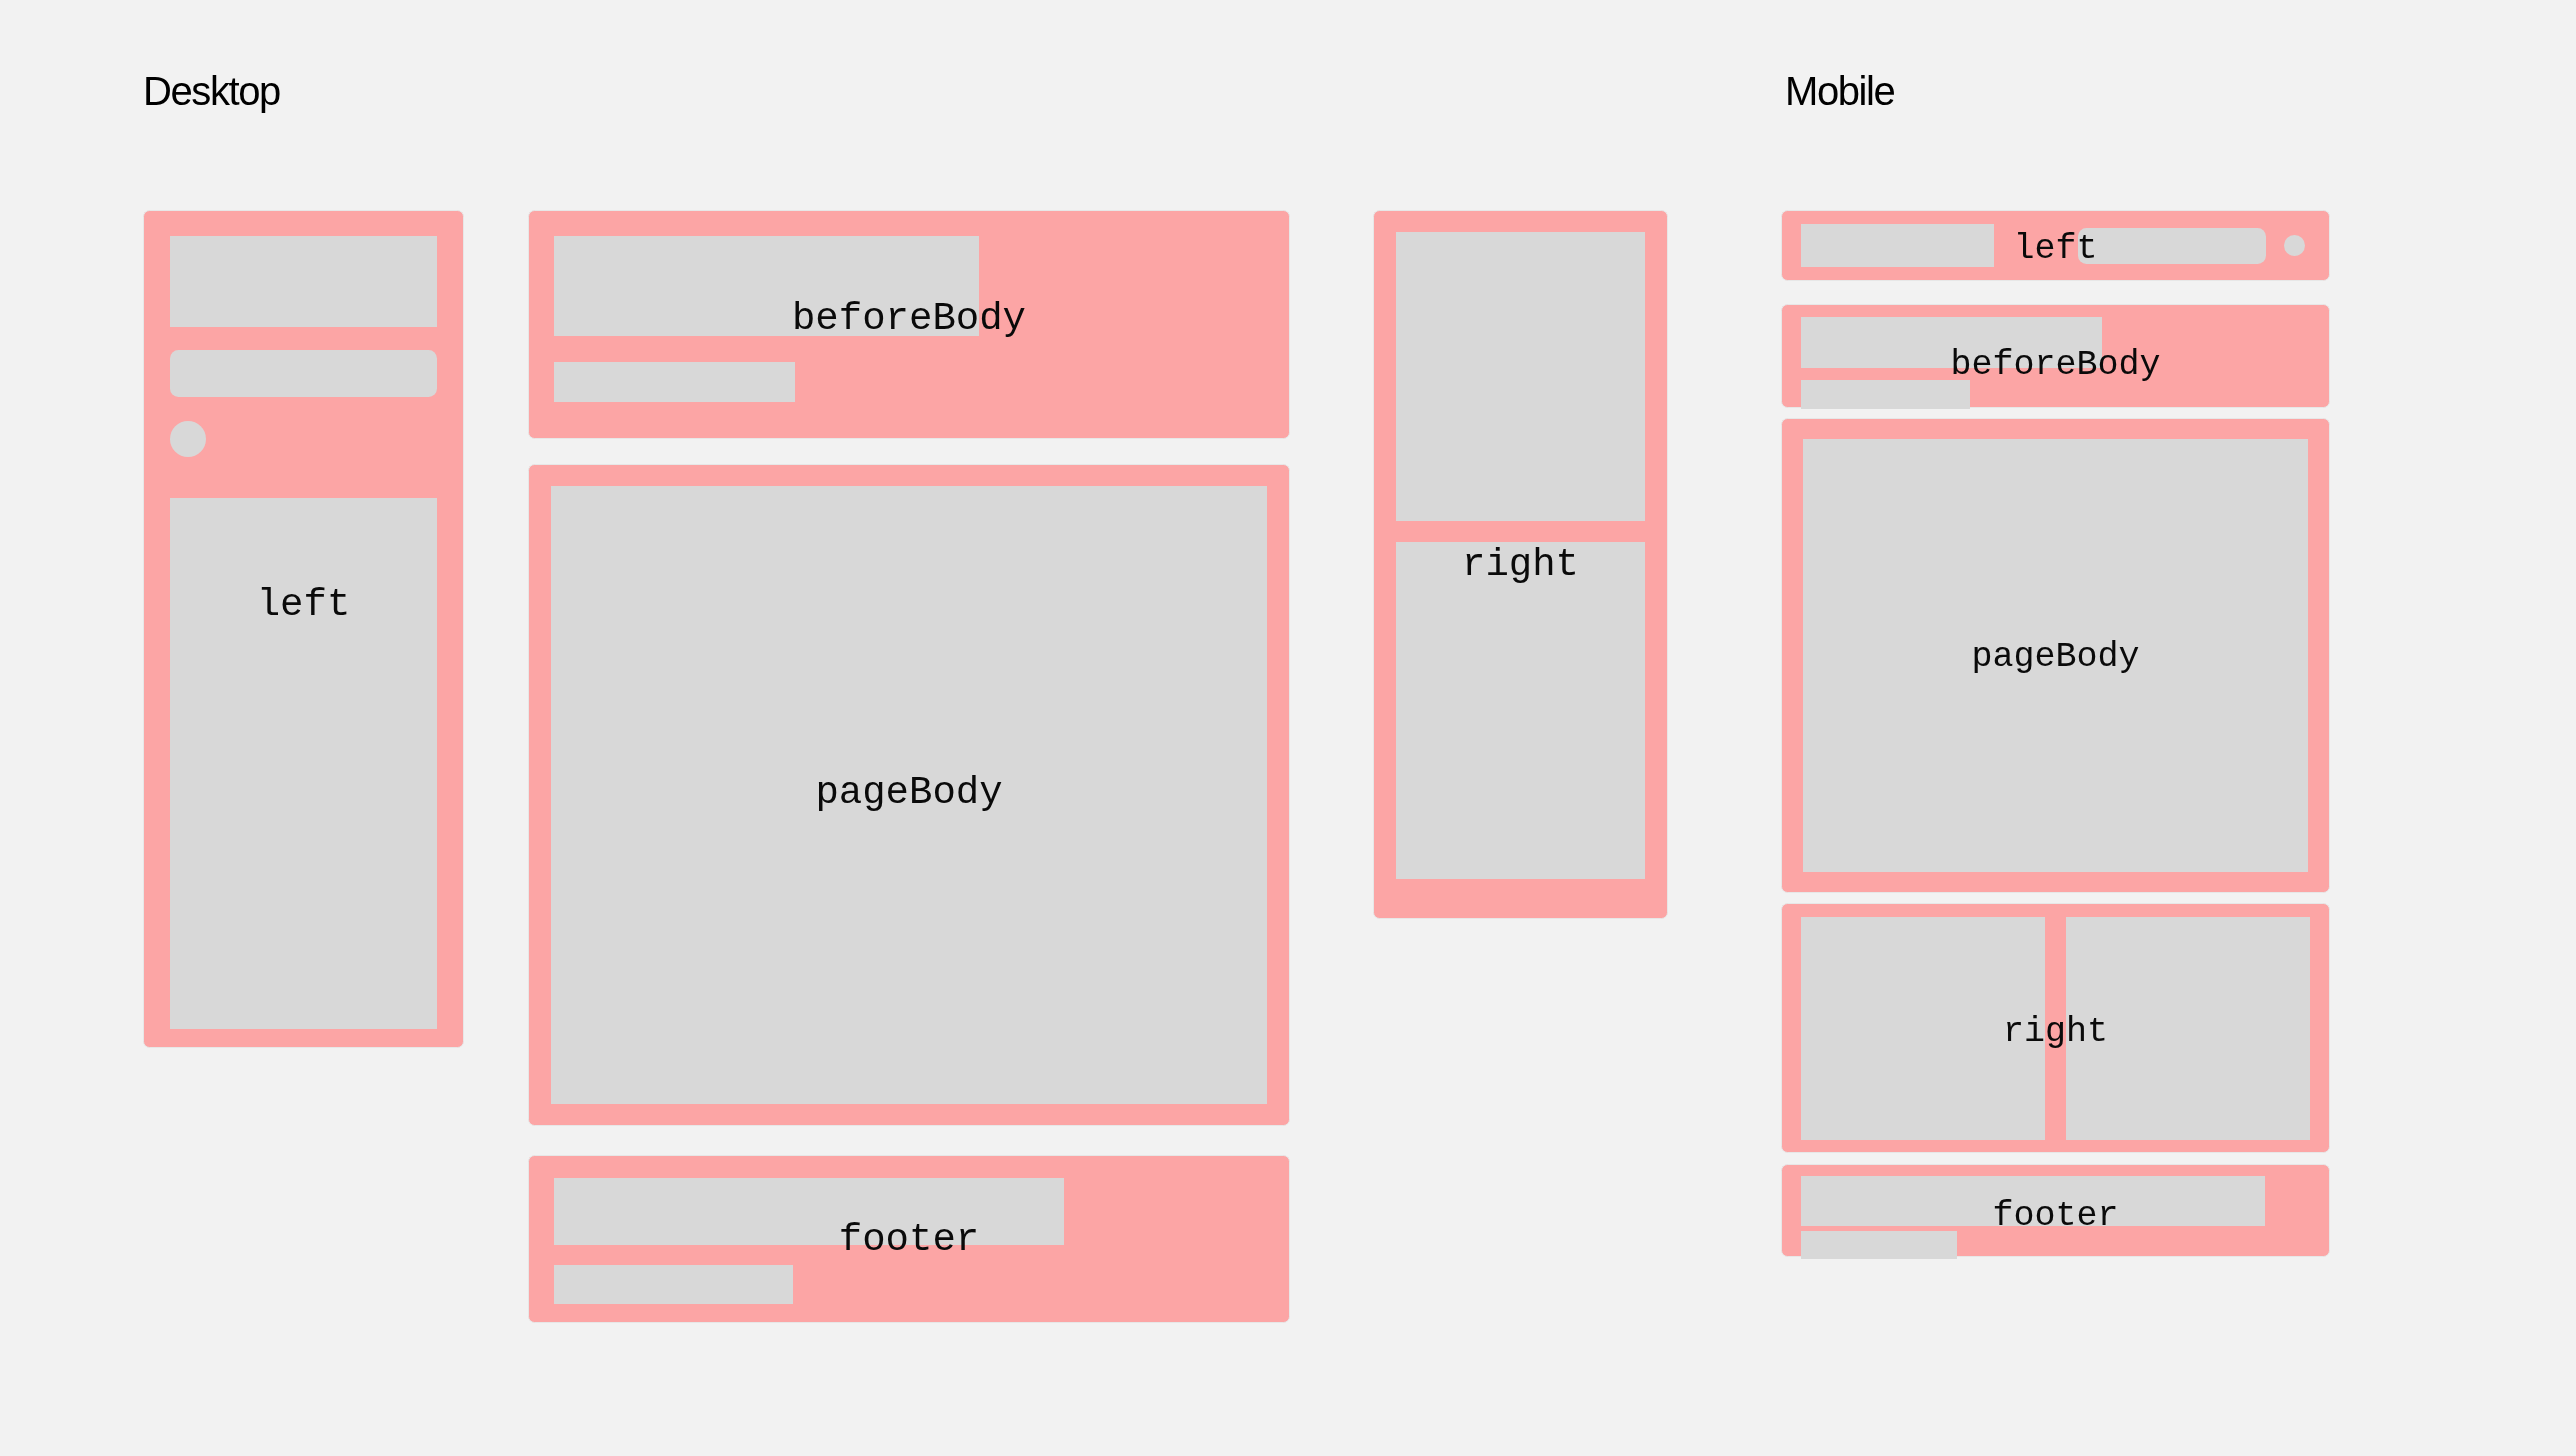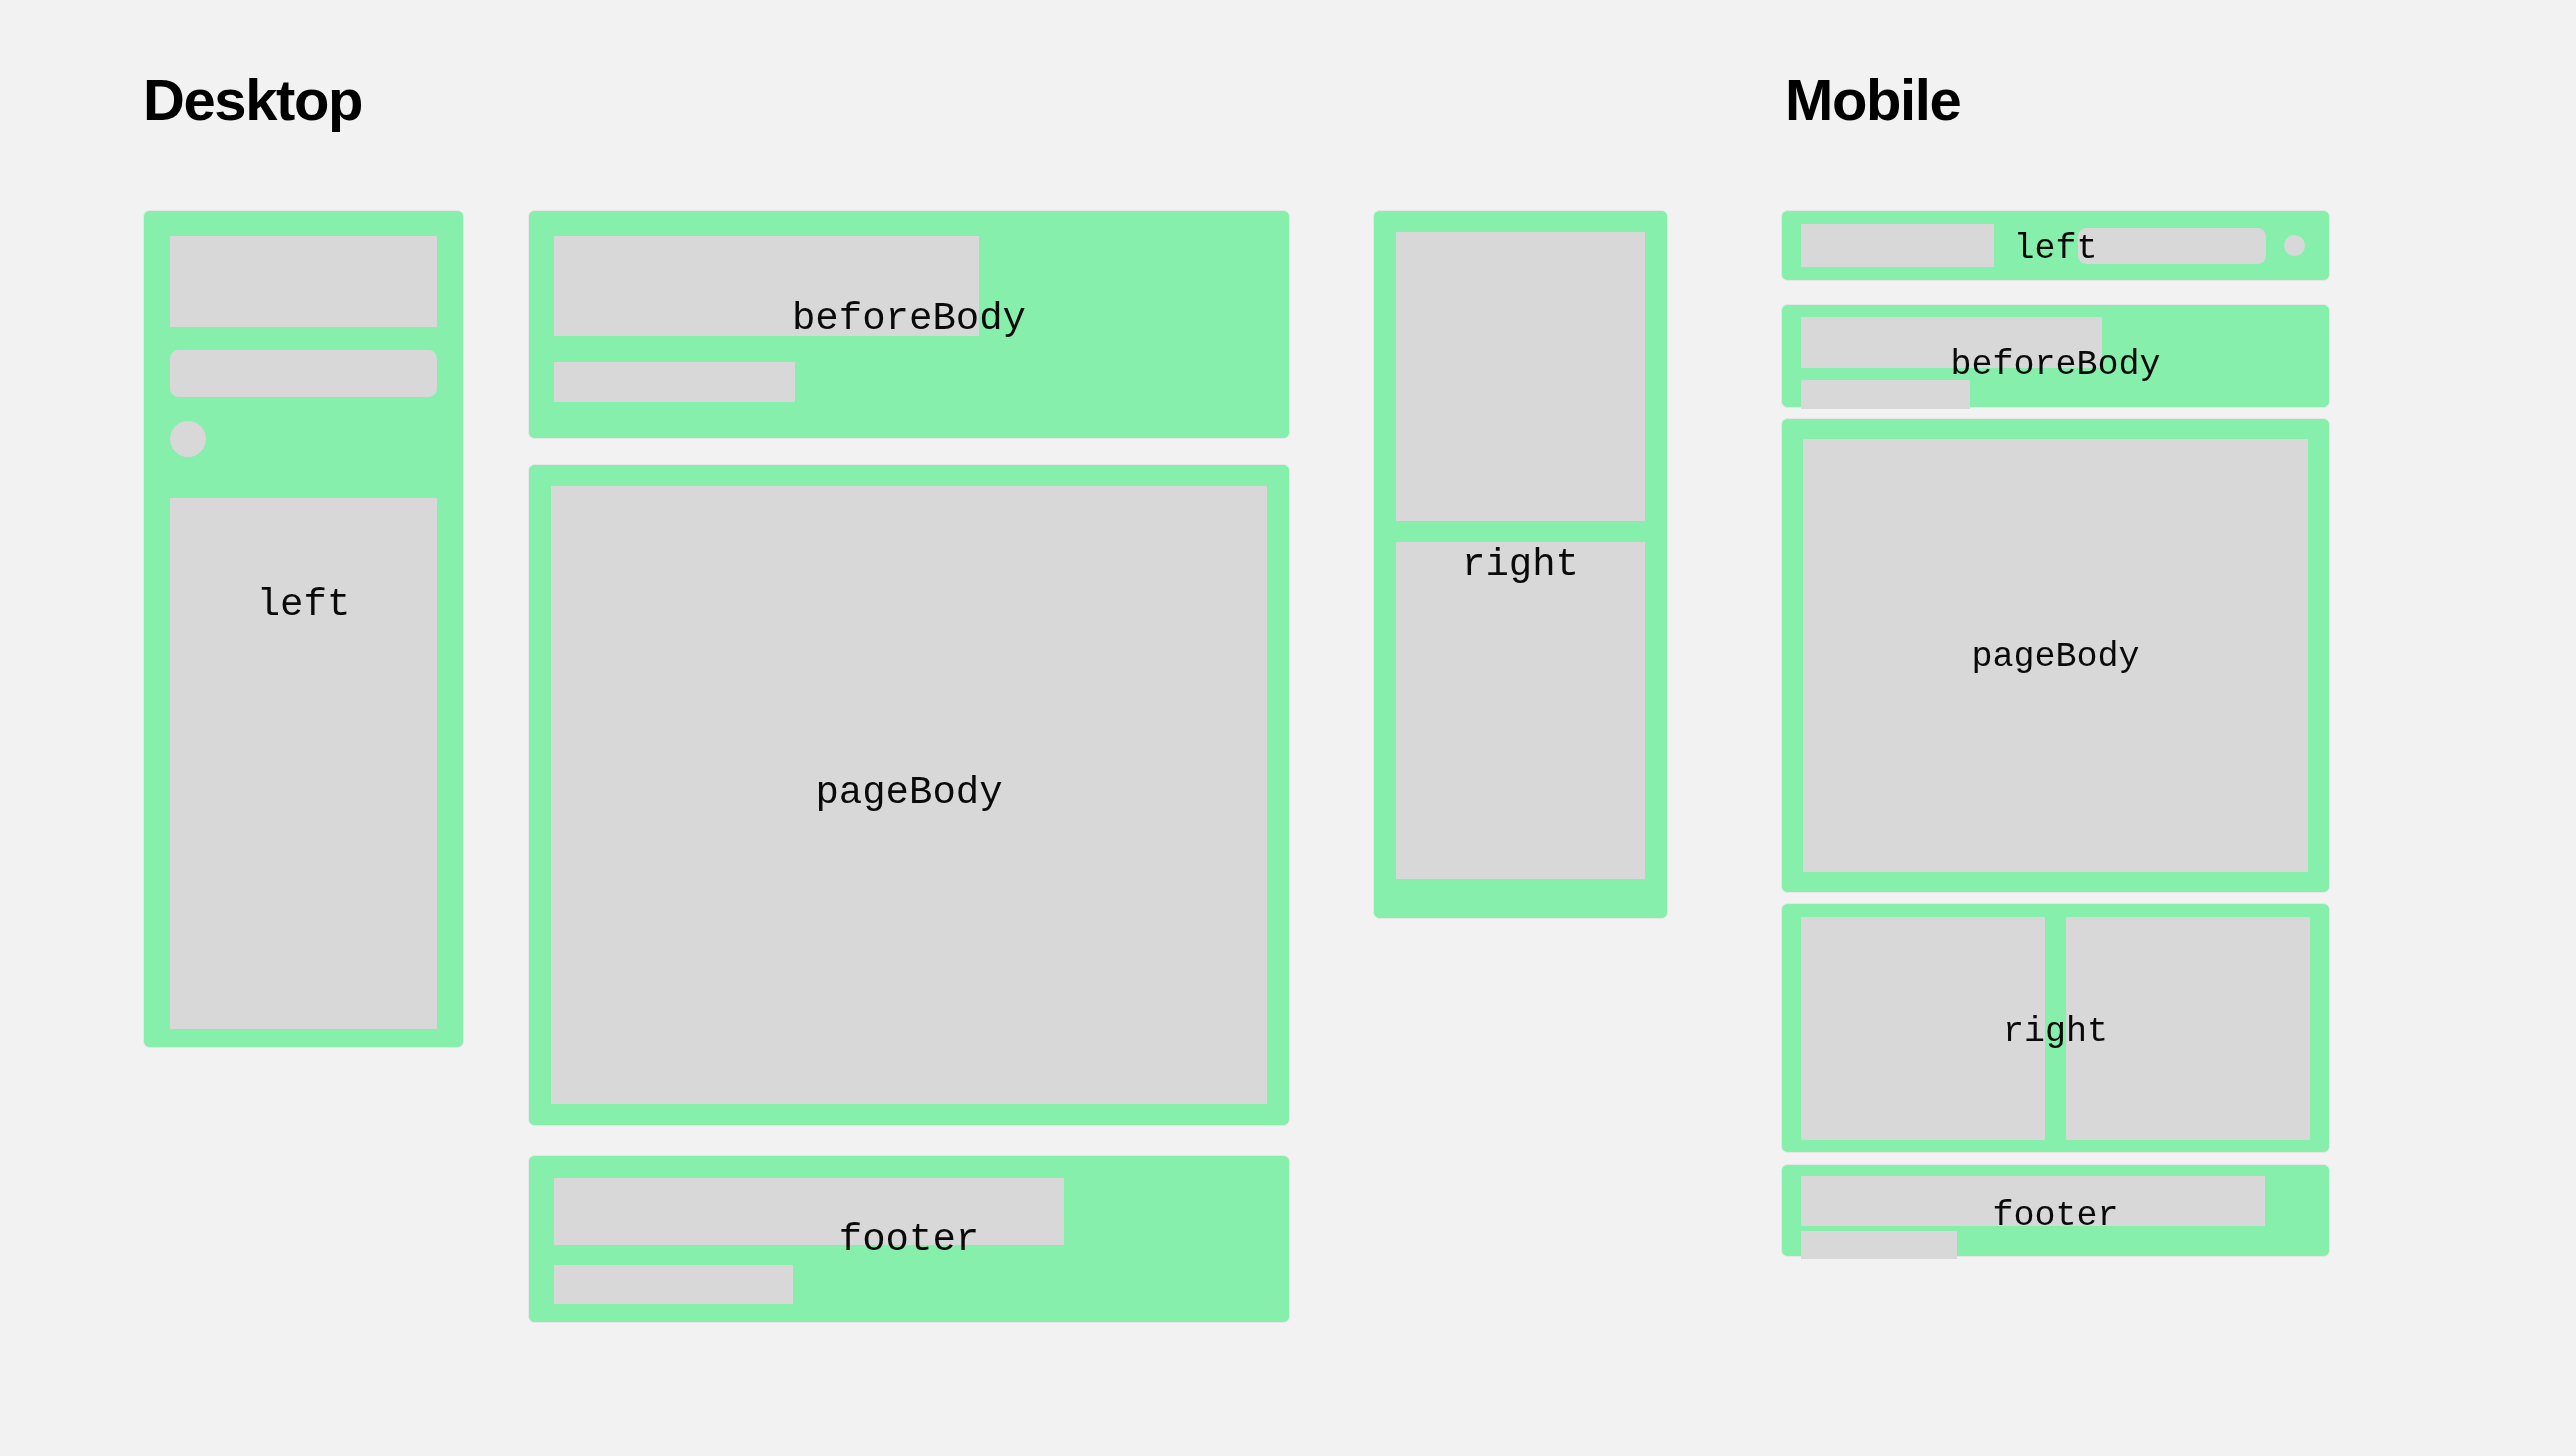--- a/index.html
+++ b/index.html
@@ -12,21 +12,21 @@
     width: 2576px;
     height: 1456px;
     background: #f2f2f2;
     font-family: "Liberation Sans", sans-serif;
     overflow: hidden;
     position: relative;
   }
 
   
   .panel {
-    background: #86efac;
+    background: #fca5a5;
     border: 0.9px solid #e7e7e7;
     border-radius: 6.6px;
     position: relative;
   }
   .blk {
     background: #d8d8d8;
   }
   .blk.rounded { border-radius: 8.5px; }
   .blk.circle  { border-radius: 50%; }
 
@@ -37,22 +37,22 @@
     text-align: center;
     font-family: "Liberation Mono", "DejaVu Sans Mono", monospace;
     color: #0a0a0a;
     pointer-events: none;
     white-space: nowrap;
     z-index: 5;
   }
 
   .section-title {
     font-family: "Liberation Sans", sans-serif;
-    font-weight: bold;
-    font-size: 58px;
+    font-weight: normal;
+    font-size: 40px;
     letter-spacing: -1.4px;
     color: #000000;
     margin: 0;
     line-height: 1;
     text-align: center;
   }
 
   
   #desktop-group {
     position: absolute;

